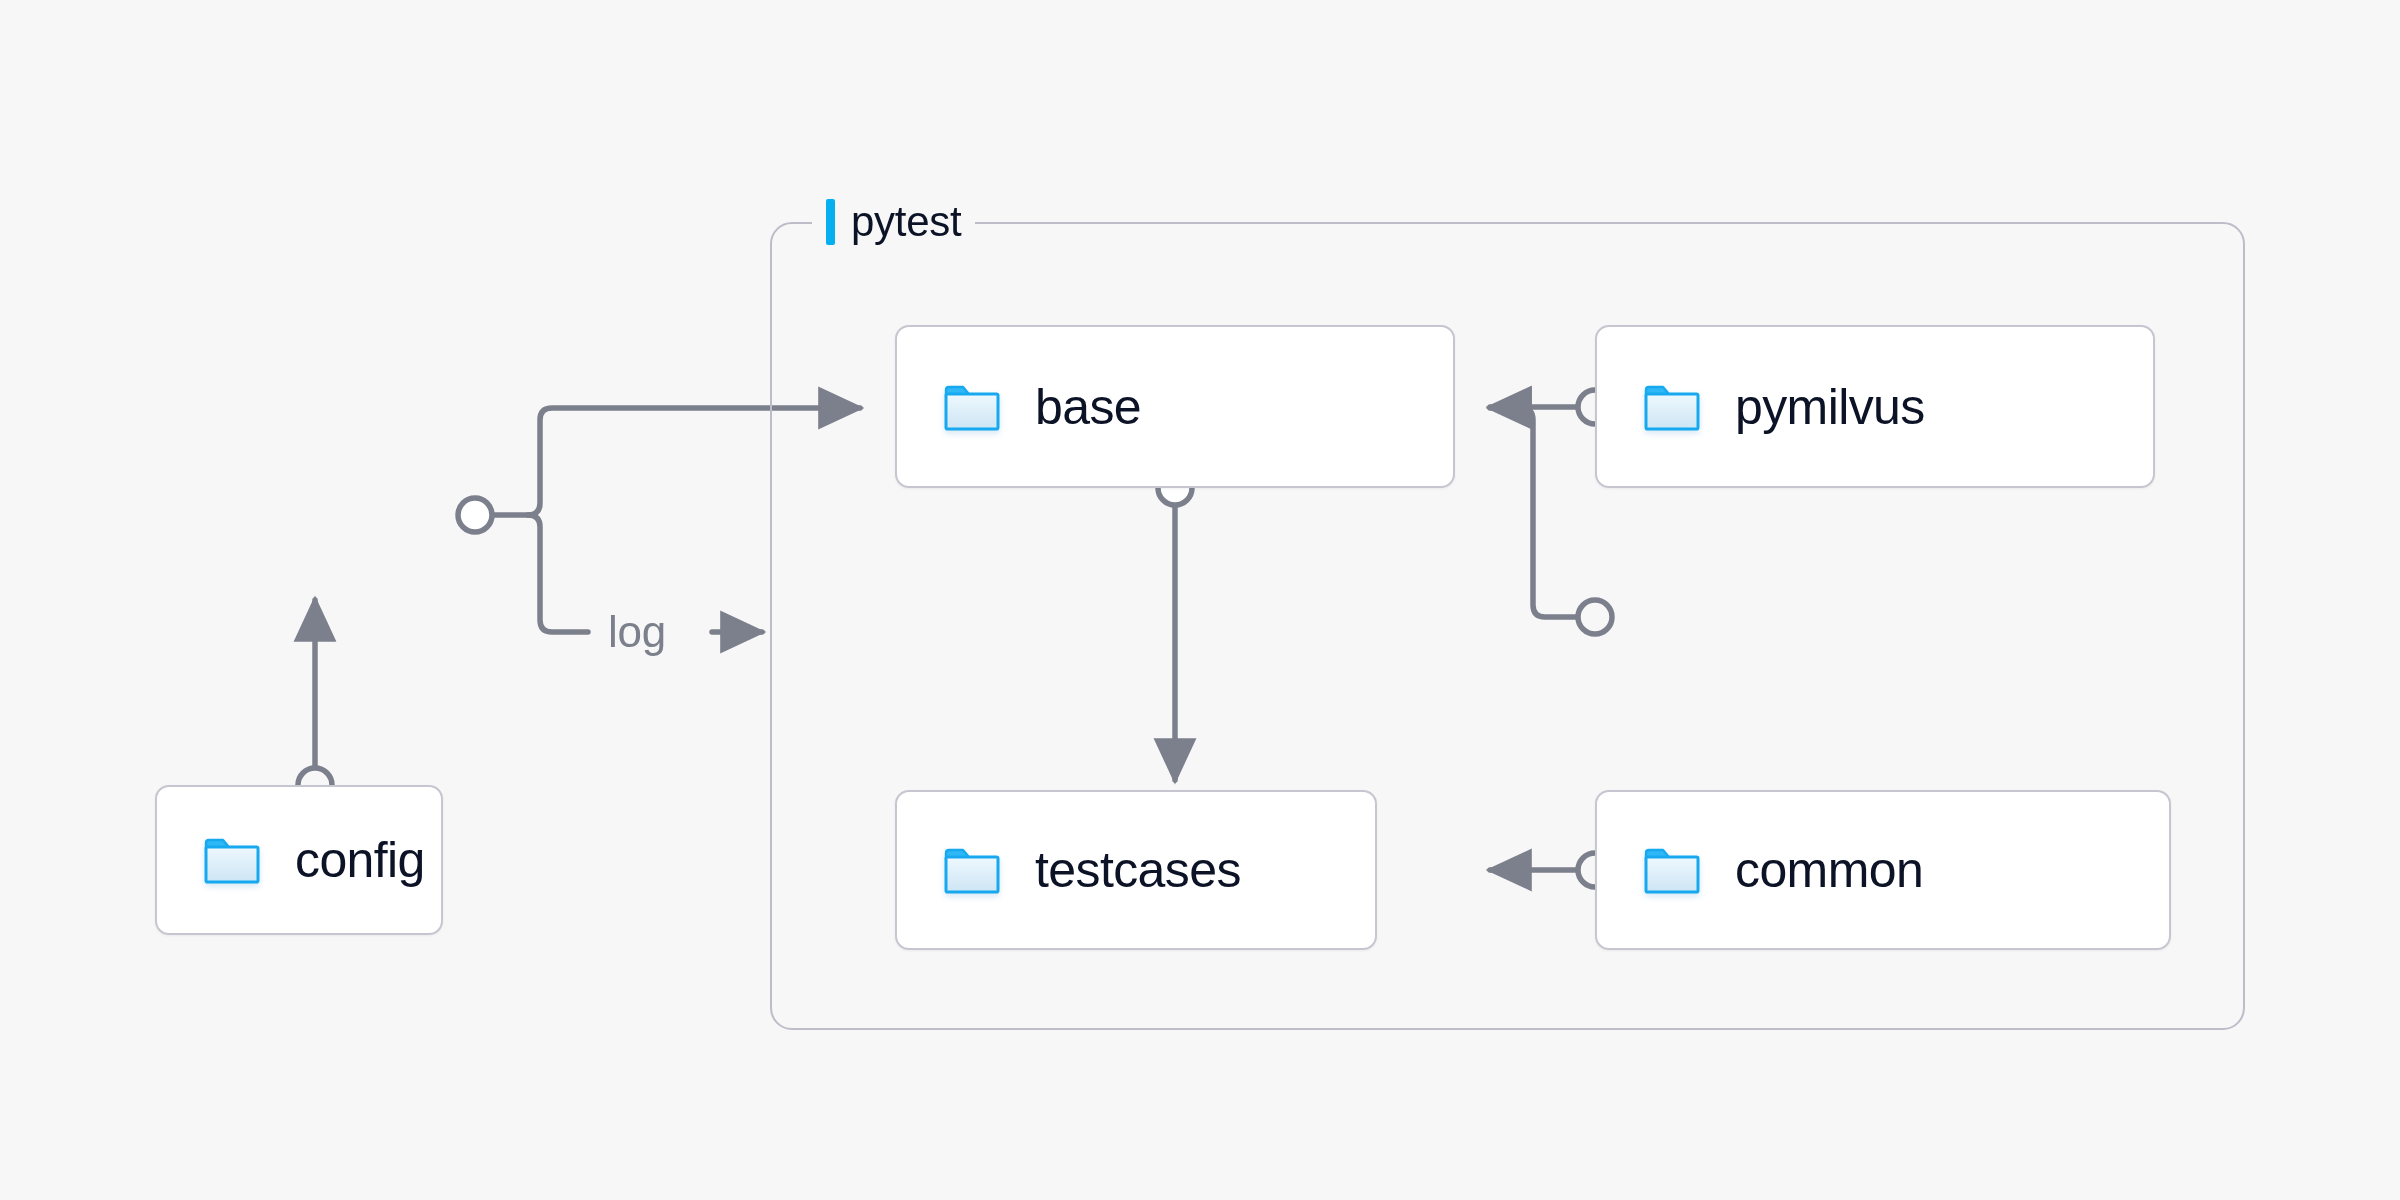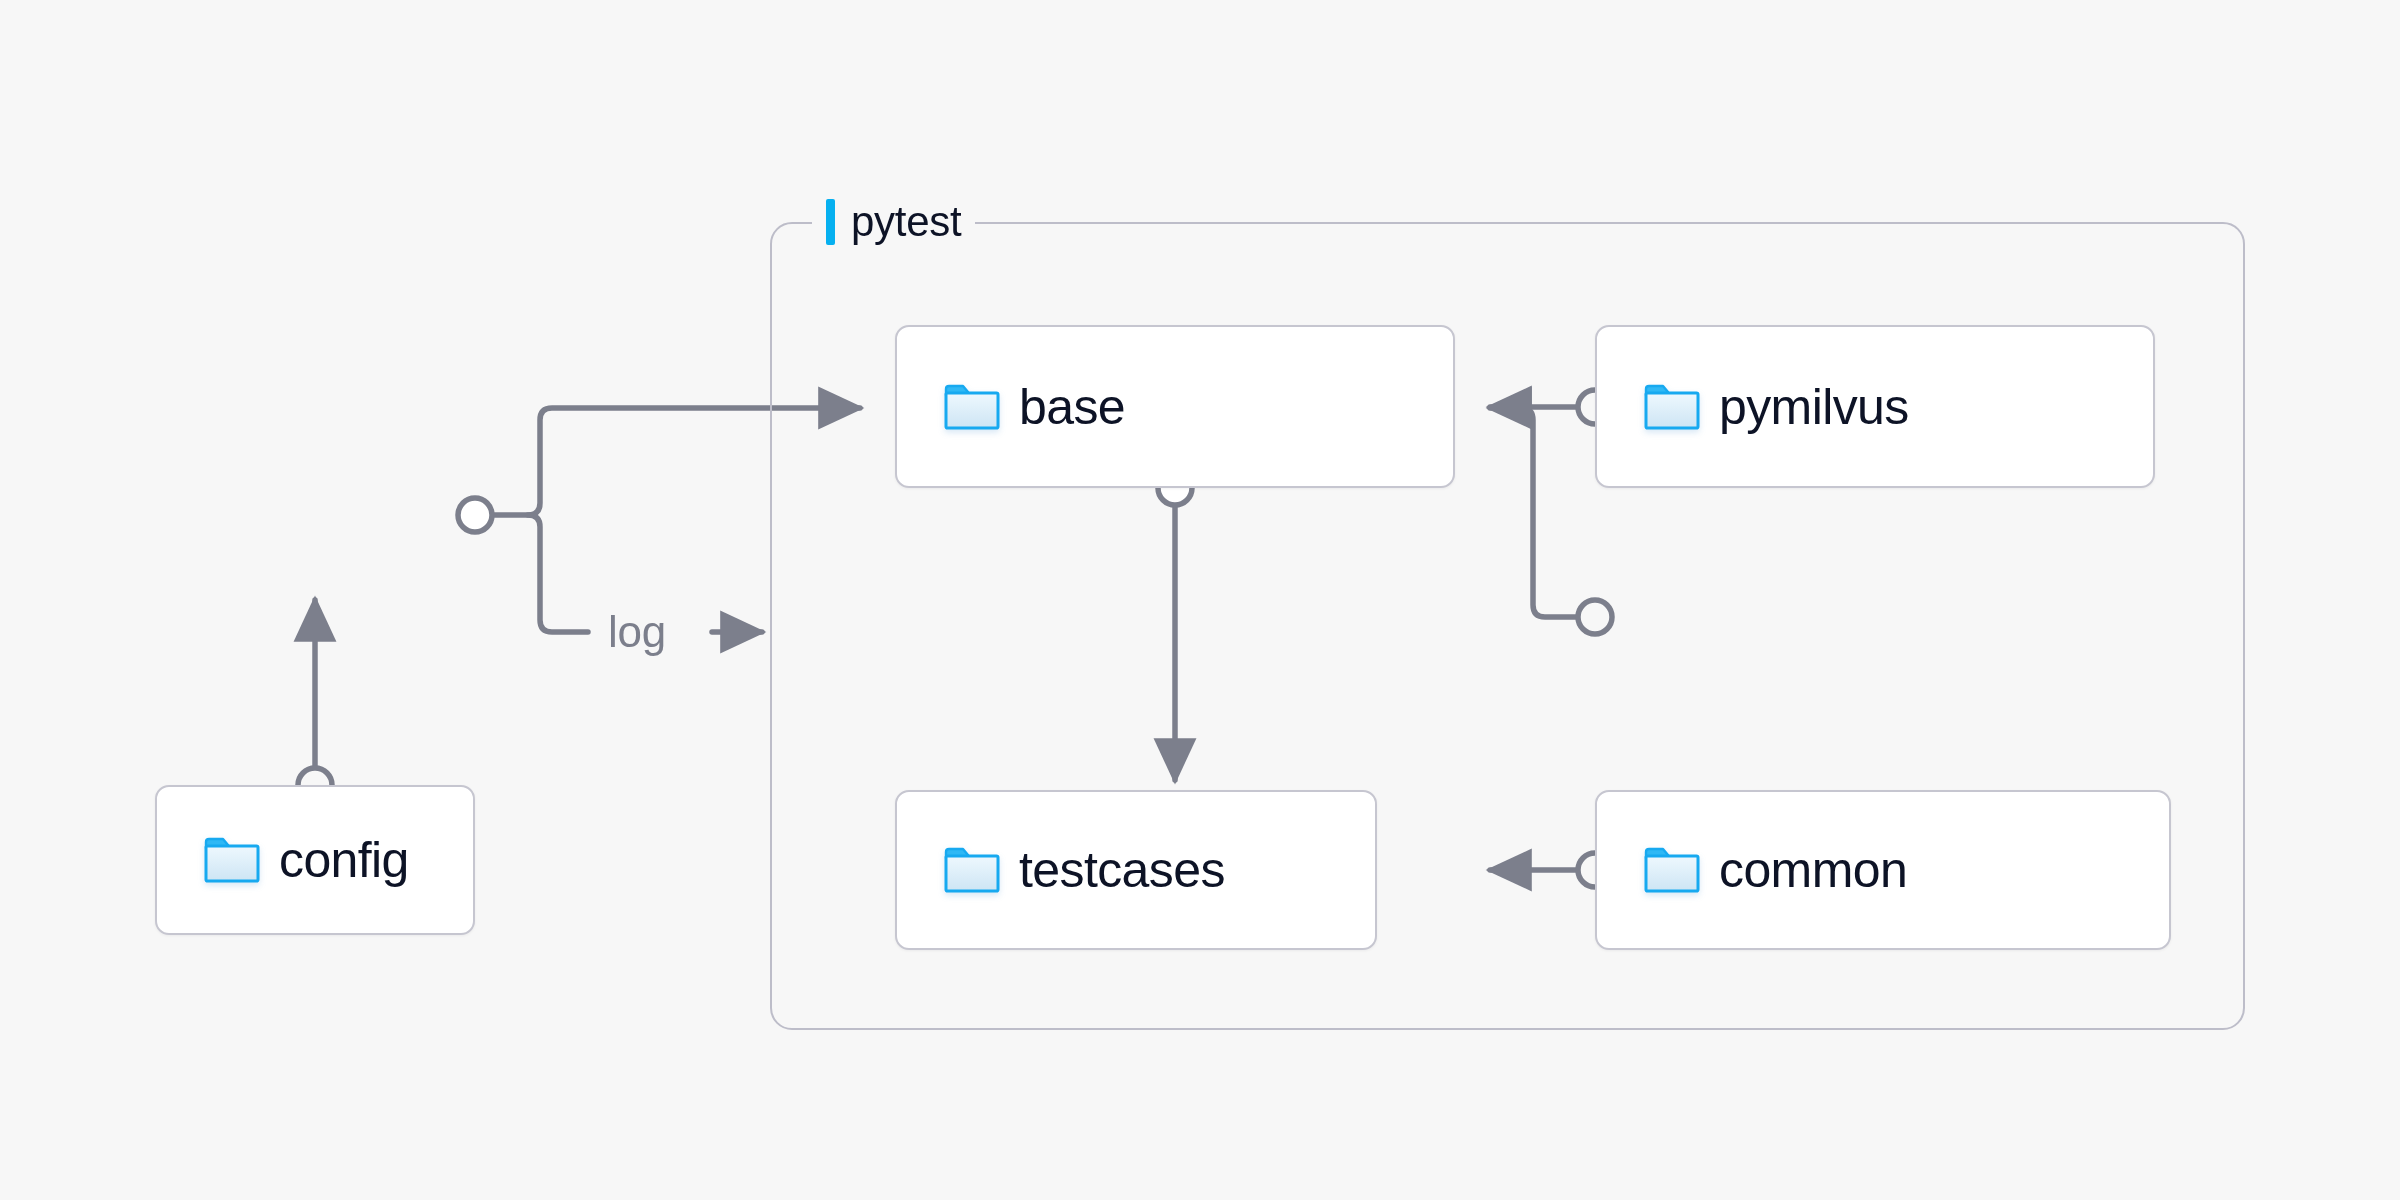--- a/index.html
+++ b/index.html
@@ -44,21 +44,21 @@
     position:absolute;
     background:#ffffff;
     border:2px solid #c6c6d0;
     border-radius:14px;
     box-sizing:border-box;
     display:flex;
     align-items:center;
     box-shadow:0 1px 3px rgba(20,24,40,0.055);
   }
   .node-inner{
-    display:flex;align-items:center;gap:18px;
+    display:flex;align-items:flex-end;gap:34px;
     padding-left:46px;
   }
   .node-label{
     font-size:50px;
     color:#0d1326;
     letter-spacing:-0.6px;
     line-height:1;
     white-space:nowrap;
   }
   .folder-icon{
@@ -140,21 +140,21 @@
     </g>
   </svg>
 
   <div class="group-box" style="left:770px;top:222px;width:1475px;height:808px;"></div>
   <div class="group-label" style="left:812px;top:198px;">
     <span class="group-accent" style="background:#06b0f0;"></span>
     <span class="group-title">pytest</span>
   </div>
 
 
-  <div class="node" style="left:155px;top:785px;width:320px;height:150px;">
+  <div class="node" style="left:155px;top:785px;width:288px;height:150px;">
     <div class="node-inner">
       <svg class="folder-icon" viewBox="0 0 58 48">
         <path d="M3,10 L3,6 Q3,3 6,3 L20,3 L25,9 L24,12 L3,12 Z" fill="#2fb8f5" stroke="#17a9f0" stroke-width="2.4" stroke-linejoin="round"></path>
         <rect x="3" y="10" width="52" height="35" rx="1.6" fill="url(#folderGrad)" stroke="#17a9f0" stroke-width="3"></rect>
       </svg>
       <span class="node-label">config</span>
     </div>
   </div>
 
   <div class="node" style="left:895px;top:325px;width:560px;height:163px;">

